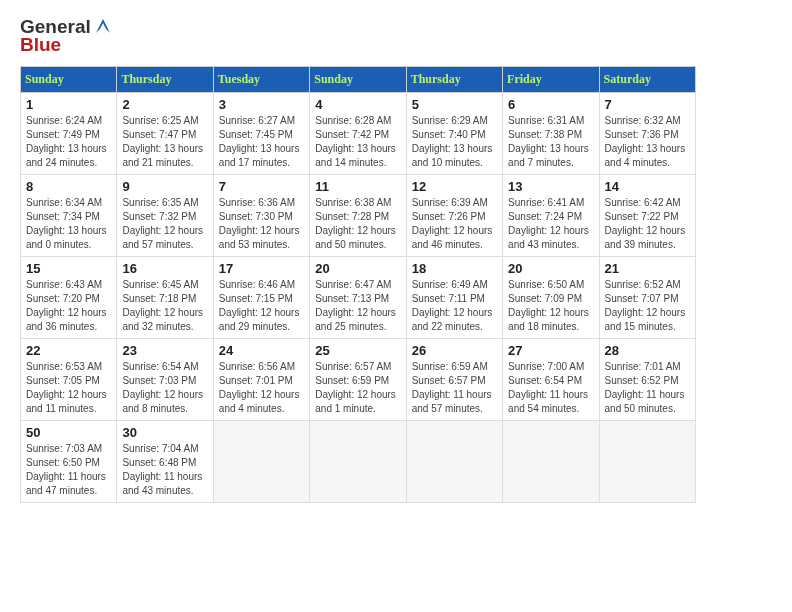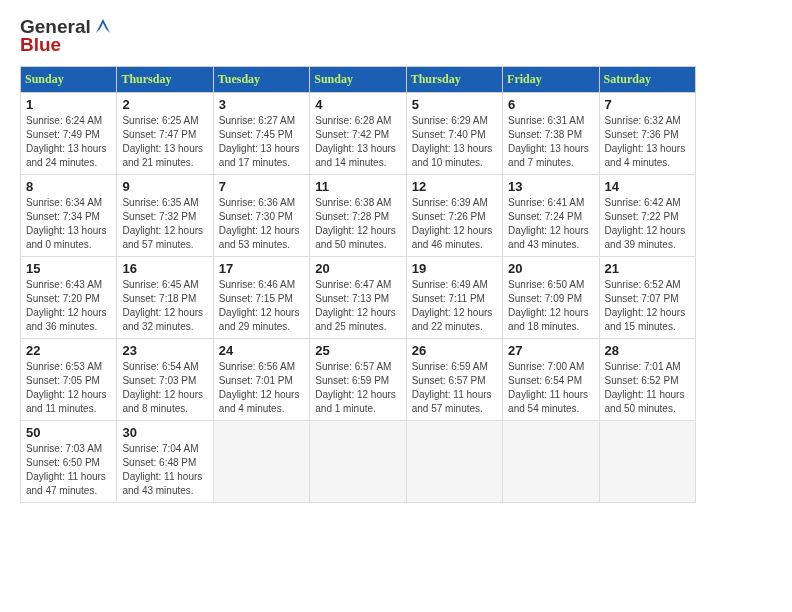--- a/index.html
+++ b/index.html
@@ -188,21 +188,21 @@
           </td>
           <td>
             <span class="day-num">17</span>
             <div class="day-detail">Sunrise: 6:46 AM<br>Sunset: 7:15 PM<br>Daylight: 12 hours<br>and 29 minutes.</div>
           </td>
           <td>
             <span class="day-num">20</span>
             <div class="day-detail">Sunrise: 6:47 AM<br>Sunset: 7:13 PM<br>Daylight: 12 hours<br>and 25 minutes.</div>
           </td>
           <td>
-            <span class="day-num">19</span>
+            <span class="day-num">18</span>
             <div class="day-detail">Sunrise: 6:49 AM<br>Sunset: 7:11 PM<br>Daylight: 12 hours<br>and 22 minutes.</div>
           </td>
           <td>
             <span class="day-num">20</span>
             <div class="day-detail">Sunrise: 6:50 AM<br>Sunset: 7:09 PM<br>Daylight: 12 hours<br>and 18 minutes.</div>
           </td>
           <td>
             <span class="day-num">21</span>
             <div class="day-detail">Sunrise: 6:52 AM<br>Sunset: 7:07 PM<br>Daylight: 12 hours<br>and 15 minutes.</div>
           </td>

